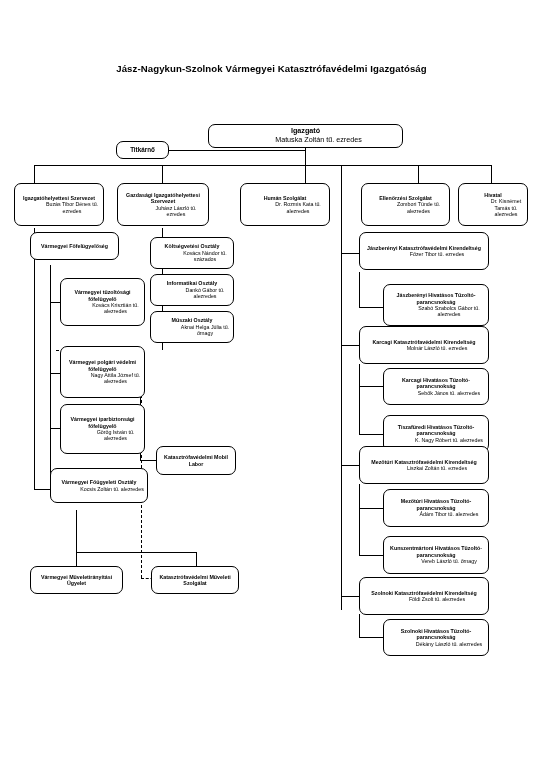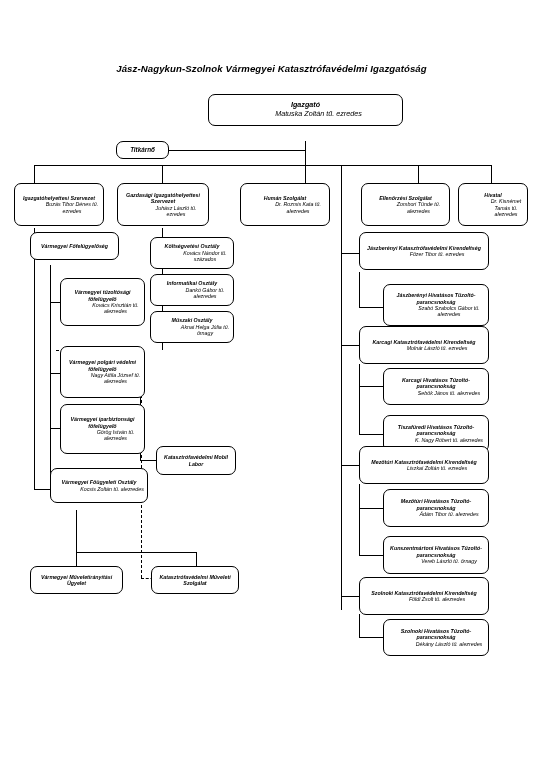--- a/index.html
+++ b/index.html
@@ -1,21 +1,21 @@
 <!DOCTYPE html>
 <html><head>
 <meta charset="utf-8">
 <style>
   html,body{margin:0;padding:0;background:#ffffff;}
   body{
     width:543px;height:768px;position:relative;overflow:hidden;
     font-family:"Liberation Sans","DejaVu Sans",sans-serif;
     color:#000;
   }
-  #stage{position:absolute;inset:0;font-style:italic;}
+  #stage{position:absolute;inset:0;}
 
   
   .title{
     position:absolute;left:0;right:0;top:62px;
     text-align:center;font-weight:bold;font-size:9.6px;line-height:13px;
     letter-spacing:0.1px;
   }
 
   
   .box{
@@ -98,21 +98,21 @@
   <div class="ln h" style="left:359px;top:386px;width:24px;"></div>
   <div class="ln h" style="left:359px;top:434px;width:24px;"></div>
 
   <div class="ln v" style="left:359px;top:484px;height:71px;"></div>
   <div class="ln h" style="left:359px;top:508px;width:24px;"></div>
   <div class="ln h" style="left:359px;top:555px;width:24px;"></div>
 
   <div class="ln v" style="left:359px;top:614px;height:23px;"></div>
   <div class="ln h" style="left:359px;top:637px;width:24px;"></div>
 
-  <div class="box s9" style="left:208px;top:94px;width:195px;height:32px;">
+  <div class="box s9" style="left:208px;top:124px;width:195px;height:24px;">
     <div class="t">Igazgató</div>
     <div class="n">Matuska Zoltán tű. ezredes</div>
   </div>
 
   <div class="box s8" style="left:116px;top:141px;width:53px;height:18px;">
     <div class="t">Titkárnő</div>
   </div>
 
   <div class="box s7" style="left:14px;top:183px;width:90px;height:43px;">
     <div class="t">Igazgatóhelyettesi Szervezet</div>

